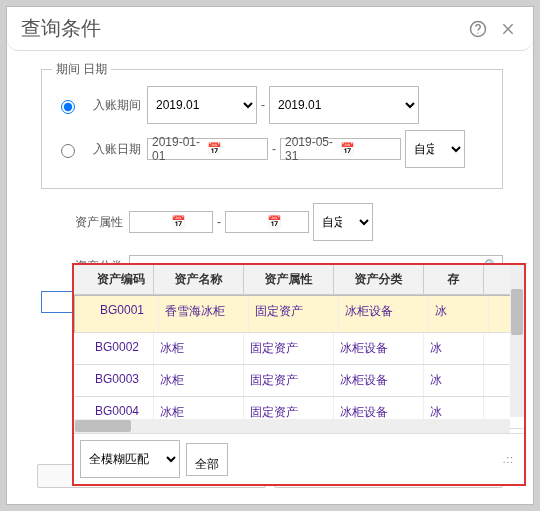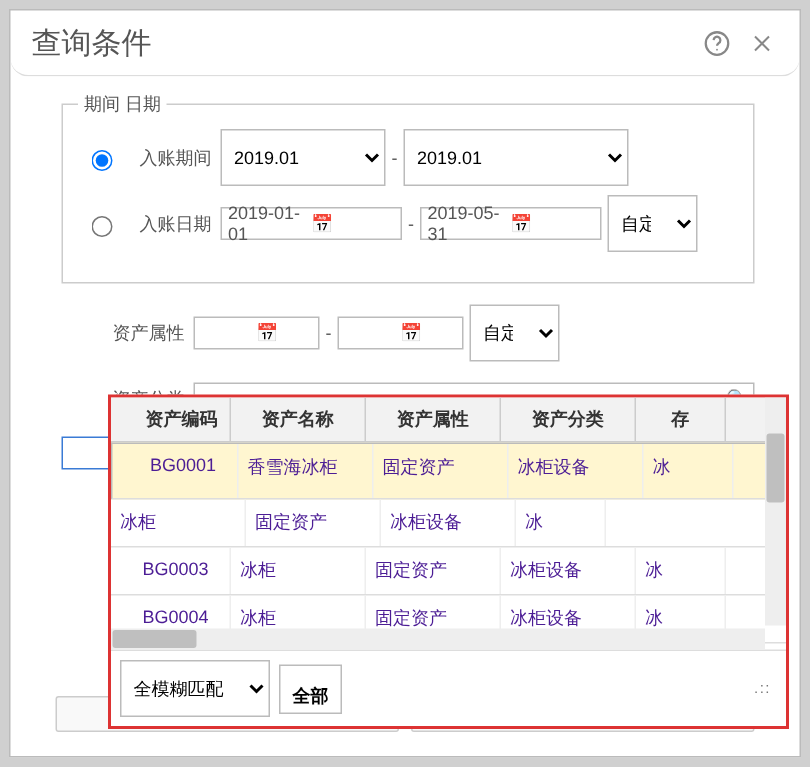--- a/index.html
+++ b/index.html
@@ -32,21 +32,21 @@
   .gh { padding: 6px 6px; border-right: 1px solid #ccc; text-align: center; }
   .grow { display: flex; font-size: 12px; color: #4c1d95; border-bottom: 1px solid #ddd; }
   .gc { padding: 7px 6px; border-right: 1px solid #eee; white-space: nowrap; overflow: hidden; }
   .grow.sel { background: #fff6d0; }
   .c0 { width: 80px; padding-left: 21px; } .c1 { width: 90px; } .c2 { width: 90px; } .c3 { width: 90px; } .c4 { width: 60px; }
   .vsbar { position: absolute; right: 0; top: 0; bottom: 16px; width: 14px; background: #eee; }
   .vthumb { position: absolute; top: 24px; width: 12px; left: 1px; height: 46px; background: #bfbfbf; border-radius: 2px; }
   .hsbar { position: absolute; left: 0; right: 14px; bottom: 0; height: 14px; background: #eee; }
   .hthumb { position: absolute; left: 1px; top: 1px; height: 12px; width: 56px; background: #bfbfbf; border-radius: 2px; }
   .pfoot { border-top: 1px solid #ddd; padding: 6px; display: flex; gap: 6px; align-items: center; }
-  .btn { border: 1px solid #bbb; background: #fff; font-size: 12px; height: 33px; padding: 12px 8px; cursor: pointer; font-weight: bold; }
+  .btn { border: 1px solid #bbb; background: #fff; font-size: 12px; height: 33px; padding: 12px 8px; cursor: pointer; }
   .corner-dots { margin-left: auto; font-size: 10px; color: #777; letter-spacing: 1px; padding-right: 4px; }
   svg { display: block; }
   .ghost-row { position:absolute; left:30px; right:30px; bottom:16px; display:flex; gap:8px; }
   .ghost-btn { border:1px solid #ccc; height:24px; flex:1; border-radius:2px; background:#f9f9f9; }
 </style>
 </head>
 <body>
 
 <div class="window">
   <div class="titlebar">
@@ -138,20 +138,21 @@
         <div class="gh c4">存</div>
       </div>
       <div class="grow sel">
         <div class="gc c0">BG0001</div>
         <div class="gc c1">香雪海冰柜</div>
         <div class="gc c2">固定资产</div>
         <div class="gc c3">冰柜设备</div>
         <div class="gc c4">冰</div>
       </div>
       <div class="grow">
+        <div class="gc c0">BG0002</div>
         <div class="gc c1">冰柜</div>
         <div class="gc c2">固定资产</div>
         <div class="gc c3">冰柜设备</div>
         <div class="gc c4">冰</div>
       </div>
       <div class="grow">
         <div class="gc c0">BG0003</div>
         <div class="gc c1">冰柜</div>
         <div class="gc c2">固定资产</div>
         <div class="gc c3">冰柜设备</div>

